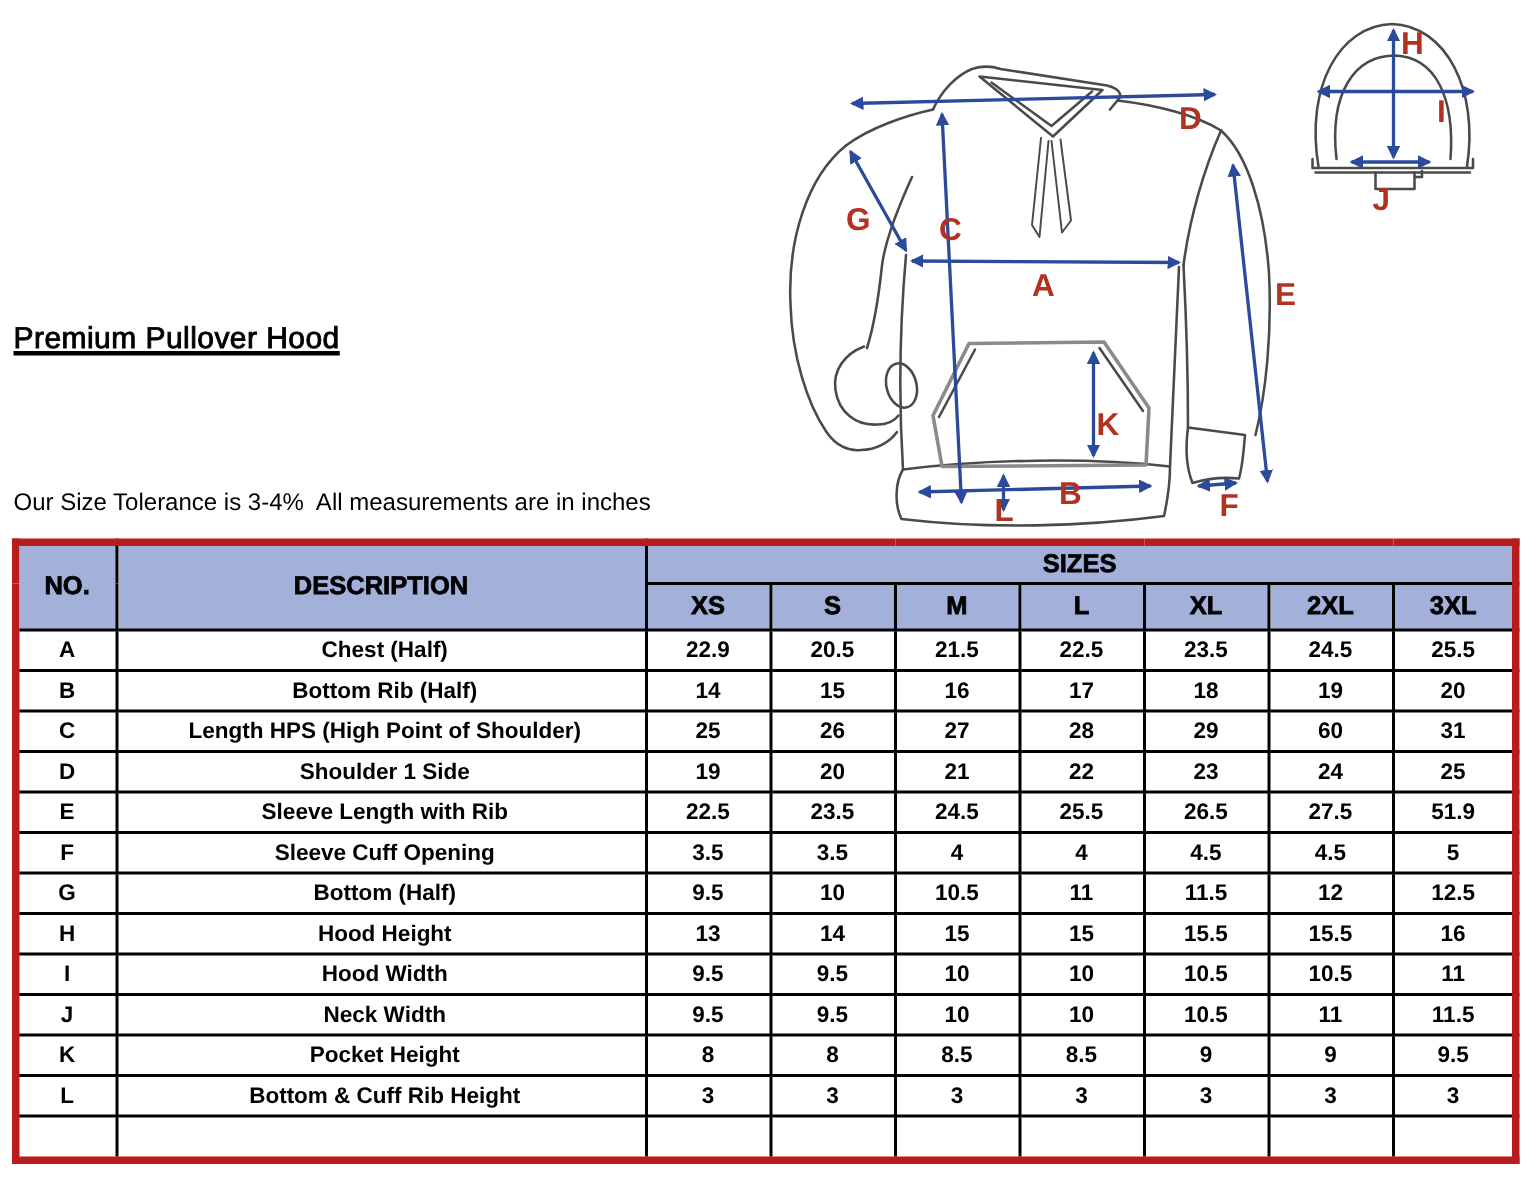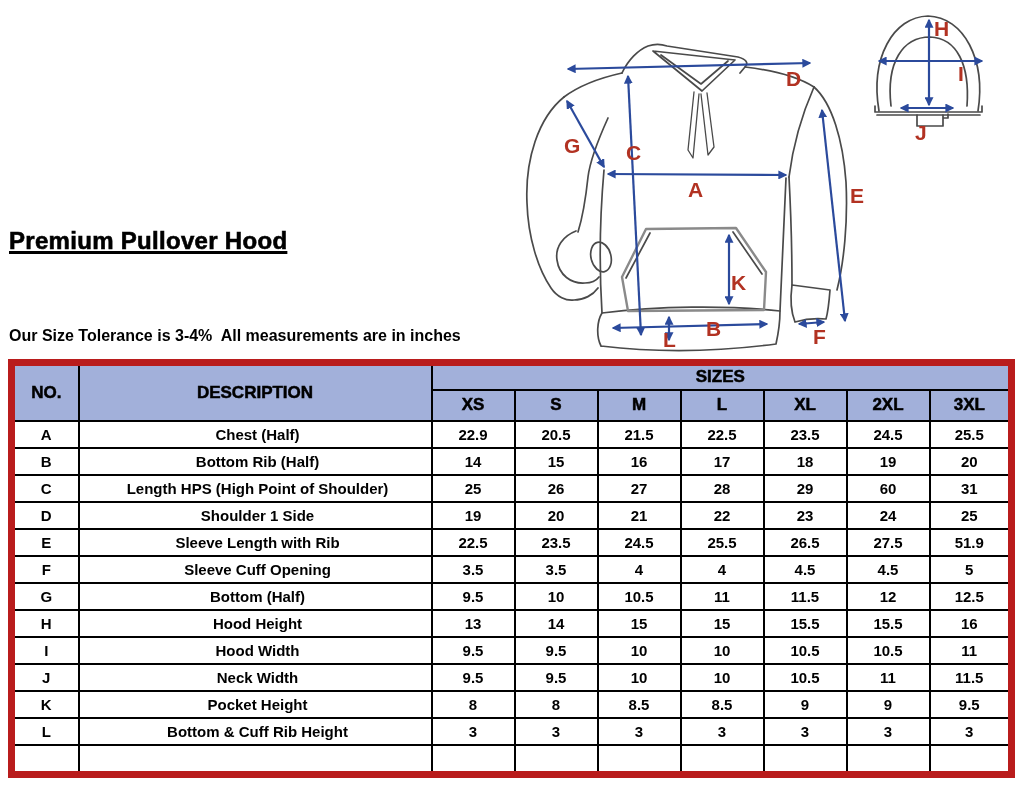--- a/index.html
+++ b/index.html
@@ -5,46 +5,46 @@
   * { margin:0; padding:0; box-sizing:border-box; }
   html,body { width:1017px; height:793px; }
   body {
     position:relative;
     background:#ffffff;
     font-family:"Liberation Sans", sans-serif;
     color:#000;
     overflow:hidden;
   }
   .page-title {
-    position:absolute; left:9px; top:227px;
-    font-size:24px; font-weight:bold;
+    position:absolute; left:9px; top:215px;
+    font-size:20px; font-weight:normal;
     letter-spacing:.3px;
     text-decoration:underline;
     text-decoration-thickness:2.5px;
     -webkit-text-stroke:.6px #000;
   }
   .tolerance-note {
     position:absolute; left:9px; top:327px;
-    font-size:16px; font-weight:bold;
+    font-size:16px; font-weight:normal;
     white-space:pre;
   }
   .diagram-svg { position:absolute; left:500px; top:0; }
   .garment { stroke:var(--outline); stroke-width:1.7; fill:none; stroke-linecap:round; stroke-linejoin:round; }
   .pocket-line { stroke:var(--pocket); stroke-width:2.4; fill:none; stroke-linejoin:round; }
   .arrow { stroke:var(--arrow); stroke-width:2.2; fill:none; }
   .dlabel {
     fill:var(--label);
     font-family:"Liberation Sans", sans-serif;
     font-size:21px; font-weight:bold;
   }
   .size-table {
     position:absolute; left:8px; top:359px;
     width:1000px;
     border-collapse:collapse; table-layout:fixed;
-    border:7px solid #b91c1c;
+    border:5px solid #b91c1c;
   }
   .size-table th, .size-table td {
     border:2px solid #000;
     padding:0;
     font-weight:bold;
     text-align:center;
     vertical-align:middle;
     overflow:hidden;
   }
   .size-table th {

